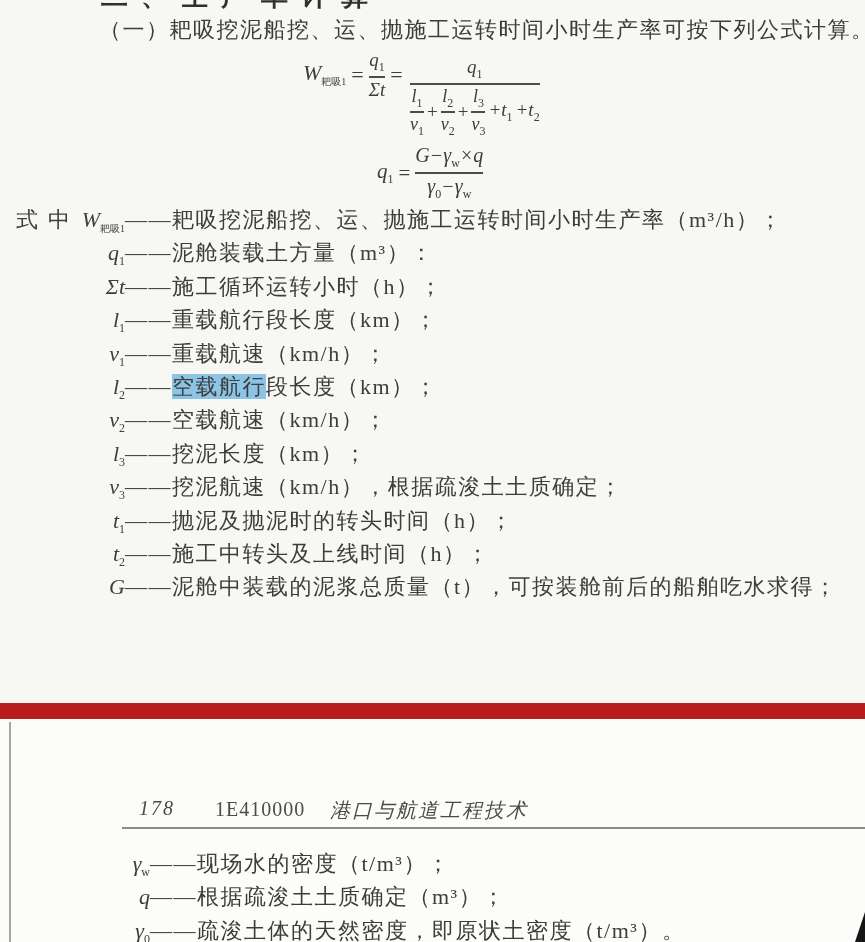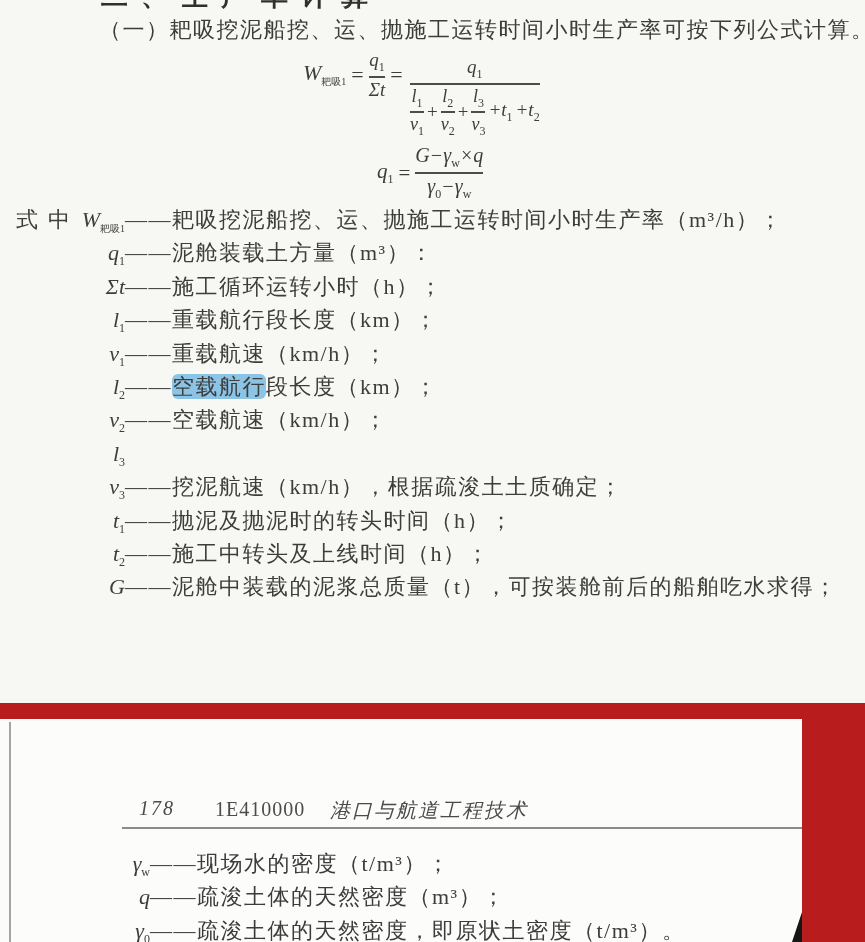--- a/index.html
+++ b/index.html
@@ -29,28 +29,28 @@
   .f1b .den .frac{font-size:18px;}
   .f2{position:absolute;left:377px;top:146px;height:54px;display:flex;align-items:center;gap:5px;font-size:21px;color:#3c3c3a;}
   .f2 .frac{font-size:20px;text-align:right;}
 
   
   .defs{position:absolute;top:203px;left:12px;font-size:22px;}
   .where{position:absolute;left:4px;top:0;height:33px;line-height:33px;letter-spacing:10px;}
   .def-row{display:flex;align-items:baseline;height:33.4px;line-height:33.4px;white-space:nowrap;}
   .def-sym{display:inline-block;width:113px;text-align:right;font-style:italic;}
   .def-desc{letter-spacing:1.5px;}
-  .hl{background:#8cc4e6;border-radius:6px;}
+  .hl{background:#8cc4e6;}
 
   
   .divider{position:absolute;top:703px;left:0;width:865px;height:16px;
     background:linear-gradient(to right,#2c2c2b 0%,#2c2c2b 90%,#4b4b49 96%,#39393 100%,#39393a 100%);}
 
   
-  .sec2{position:absolute;top:719px;left:0;width:802px;height:223px;background:#fcfcfa;overflow:hidden;}
+  .sec2{position:absolute;top:719px;left:0;width:865px;height:223px;background:#fcfcfa;overflow:hidden;}
   .edge-line{position:absolute;left:9px;top:3px;width:2px;height:220px;background:#a6a6a0;}
   .pg-num{position:absolute;left:139px;top:78px;font-size:20px;font-style:italic;color:#4b4b49;letter-spacing:2px;}
   .pg-code{position:absolute;left:215px;top:79px;font-size:20px;color:#4b4b49;letter-spacing:1px;}
   .pg-title{position:absolute;left:330px;top:78px;font-size:20px;font-style:italic;color:#4b4b49;letter-spacing:2px;text-align:center;}
   .rule{position:absolute;left:122px;top:108px;width:743px;height:2px;background:#8b8b87;}
   .defs2{position:absolute;top:128px;left:38px;font-size:22px;color:#3c3c3a;}
   .defs2 .def-sym{width:112px;}
   .cursor-mark{position:absolute;right:0;bottom:0;width:10px;height:30px;background:#161616;
     clip-path:polygon(100% 0,100% 100%,0 100%);}
 </style>
@@ -140,20 +140,21 @@
       <div class="def-row">
         <span class="def-sym"><span>l</span><sub class="s">2</sub></span>
         <span class="def-desc"><span>——</span><span class="hl">空载航行</span><span>段长度（km）；</span></span>
       </div>
       <div class="def-row">
         <span class="def-sym"><span>v</span><sub class="s">2</sub></span>
         <span class="def-desc"><span>——</span><span>空载航速（km/h）；</span></span>
       </div>
       <div class="def-row">
         <span class="def-sym"><span>l</span><sub class="s">3</sub></span>
+        <span class="def-desc"><span>——</span><span>挖泥长度（km）；</span></span>
       </div>
       <div class="def-row">
         <span class="def-sym"><span>v</span><sub class="s">3</sub></span>
         <span class="def-desc"><span>——</span><span>挖泥航速（km/h），根据疏浚土土质确定；</span></span>
       </div>
       <div class="def-row">
         <span class="def-sym"><span>t</span><sub class="s">1</sub></span>
         <span class="def-desc"><span>——</span><span>抛泥及抛泥时的转头时间（h）；</span></span>
       </div>
       <div class="def-row">
@@ -177,21 +178,21 @@
     <span class="pg-title">港口与航道工程技术</span>
     <div class="rule"></div>
 
     <div class="defs2">
       <div class="def-row">
         <span class="def-sym"><span>γ</span><sub class="s">w</sub></span>
         <span class="def-desc"><span>——</span><span>现场水的密度（t/m³）；</span></span>
       </div>
       <div class="def-row">
         <span class="def-sym"><span>q</span><sub class="s"></sub></span>
-        <span class="def-desc"><span>——</span><span>疏浚土体的天然密度（m³）；</span></span>
+        <span class="def-desc"><span>——</span><span>根据疏浚土土质确定（m³）；</span></span>
       </div>
       <div class="def-row">
         <span class="def-sym"><span>γ</span><sub class="s">0</sub></span>
         <span class="def-desc"><span>——</span><span>疏浚土体的天然密度，即原状土密度（t/m³）。</span></span>
       </div>
     </div>
 
     <div class="cursor-mark"></div>
   </div>
 

